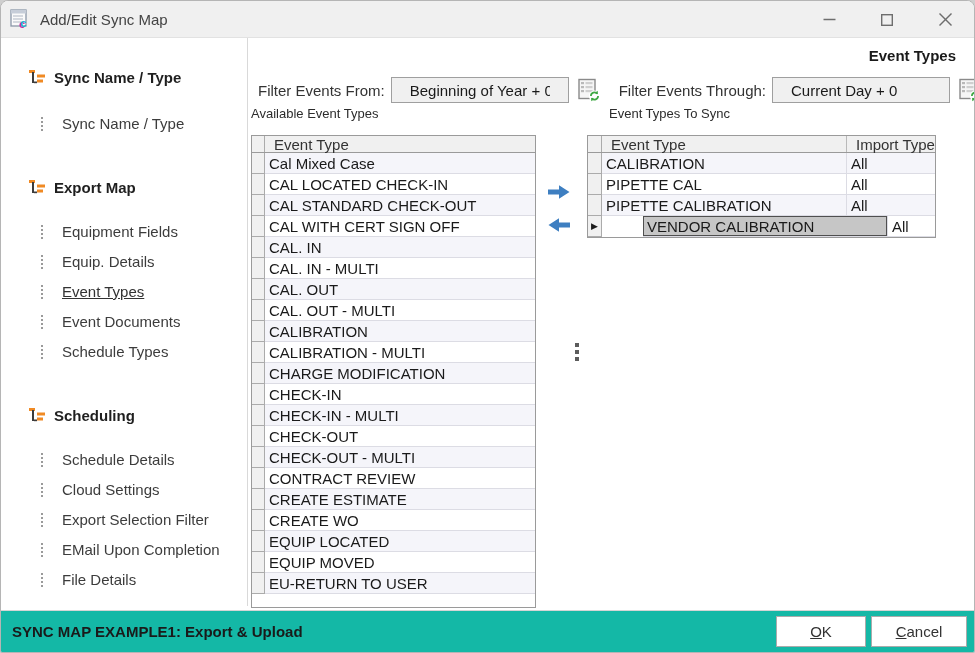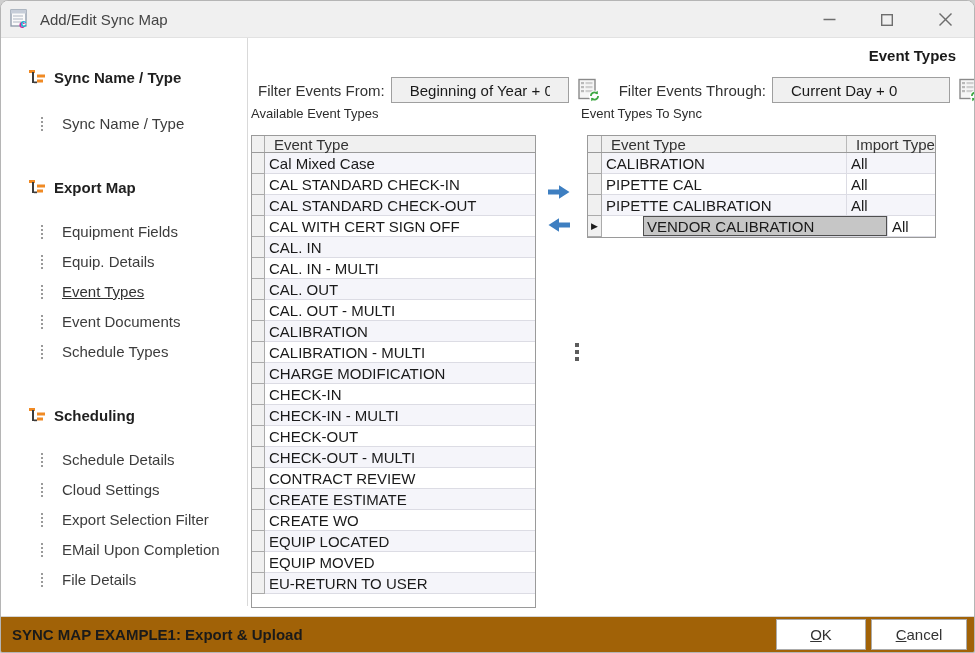--- a/index.html
+++ b/index.html
@@ -42,21 +42,21 @@
   .page-title { position:absolute; top:9px; right:18px; font-size:15px; font-weight:bold; color:#1a1a1a; }
   .filters { position:absolute; top:39px; left:10px; display:flex; align-items:center; }
   .filter-label { font-size:15px; color:#333; margin-right:6px; white-space:nowrap; }
   .filter-input {
     width:178px; height:26px; background:#f0f0f0; border:1px solid #9f9f9f;
     font-family:"Liberation Sans", sans-serif; font-size:15px; color:#1a1a1a; padding:0 18px;
   }
   .refresh-icon { margin-left:8px; margin-right:18px; width:24px; height:24px; cursor:pointer; }
   .list-label { position:absolute; top:68px; font-size:13px; color:#2c2c2c; }
   .label-left { left:3px; }
-  .label-right { left:333px; }
+  .label-right { left:361px; }
   
   .grid { position:absolute; top:97px; border:1px solid #9a9a9a; background:#fff; }
   .grid-left { left:3px; width:285px; height:473px; overflow:hidden; }
   .grid-right { left:339px; width:349px; }
   .ghead { display:flex; height:17px; background:#f0f0f0; border-bottom:1px solid #9a9a9a; }
   .ghead .rowhdr { border-bottom:none; }
   .hcell { display:flex; align-items:center; padding-left:9px; font-size:15px; color:#333; border-right:1px solid #b9b9b9; }
   .hcell:last-child { border-right:none; }
   .trow { display:flex; height:21px; cursor:default; }
   .trow:nth-child(odd) .cell { background:#f5f5fa; }
@@ -80,21 +80,21 @@
   .arrow-btn { position:absolute; left:299px; width:24px; height:18px; cursor:pointer; }
   .arrow-right { top:145px; }
   .arrow-left { top:178px; }
   .splitter-grip { position:absolute; left:327px; top:305px; width:4px; height:18px; cursor:pointer; }
   .splitter-grip::before {
     content:""; position:absolute; left:0; top:0; width:4px; height:4px; background:#5c5c5c;
     box-shadow:0 7px 0 #5c5c5c, 0 14px 0 #5c5c5c;
   }
   
   .footer {
-    position:absolute; left:0; right:0; bottom:0; height:36px; background:#a16207;
+    position:absolute; left:0; right:0; bottom:0; height:42px; background:#14b8a6;
     border-top:1px solid #d5d5d5; display:flex; align-items:center;margin-top:32px;
   }
   .status-text { margin-left:11px; font-size:15px; font-weight:bold; color:#1a1a1a; flex:1; }
   .btn {
     height:31px; background:#fff; border:1px solid #ababab; font-family:"Liberation Sans", sans-serif;
     font-size:15px; color:#333; cursor:pointer; margin-right:4px;
   }
   .btn::first-letter { text-decoration:underline; }
   .btn-ok { width:90px; }
   .btn-cancel { width:96px; margin-right:7px; margin-left:1px; }
@@ -274,21 +274,21 @@
           <div class="hcell cell-grow">Event Type</div>
         </div>
         <div>
 
         <div class="trow">
               <div class="rowhdr"></div>
               <div class="cell cell-grow">Cal Mixed Case</div>
             </div>
             <div class="trow">
               <div class="rowhdr"></div>
-              <div class="cell cell-grow">CAL STANDARD CHECK-IN</div>
+              <div class="cell cell-grow">CAL LOCATED CHECK-IN</div>
             </div>
             <div class="trow">
               <div class="rowhdr"></div>
               <div class="cell cell-grow">CAL STANDARD CHECK-OUT</div>
             </div>
             <div class="trow">
               <div class="rowhdr"></div>
               <div class="cell cell-grow">CAL WITH CERT SIGN OFF</div>
             </div>
             <div class="trow">

